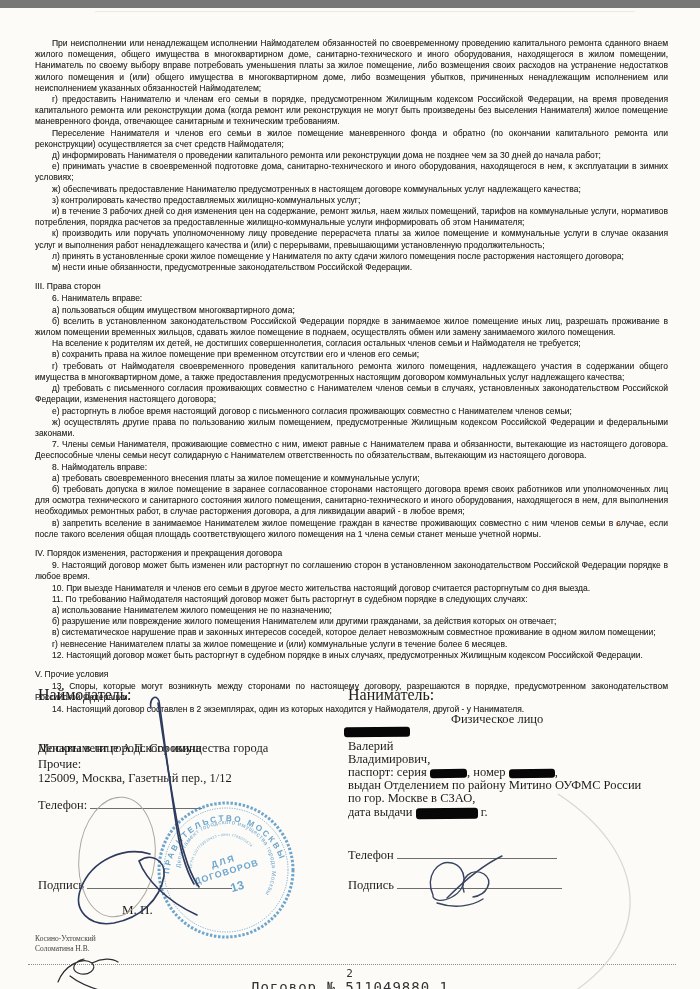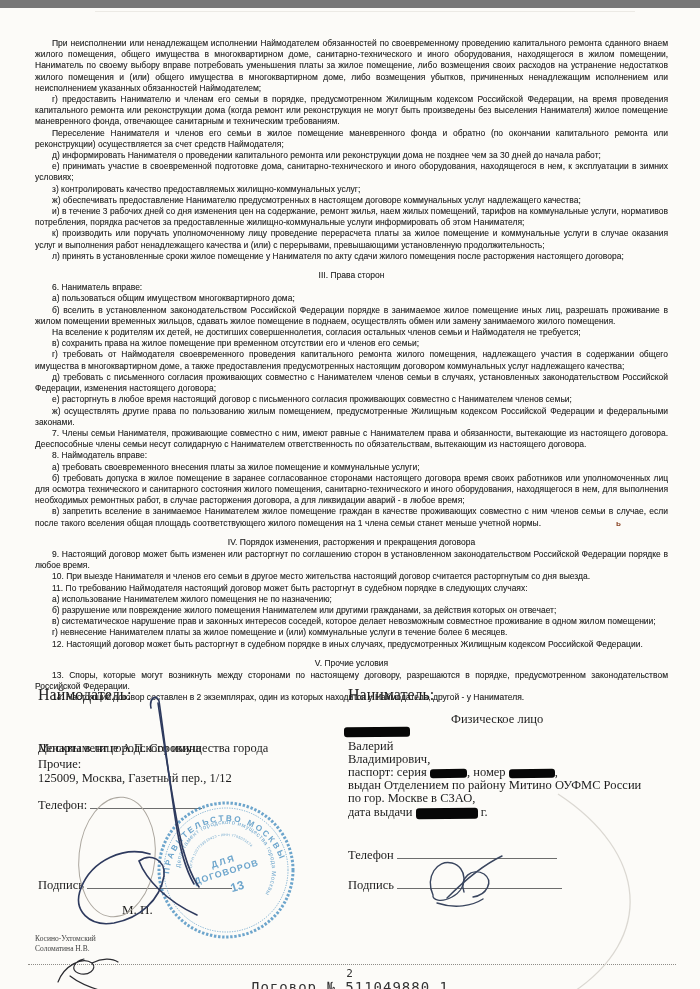--- a/index.html
+++ b/index.html
@@ -10,21 +10,21 @@
   }
   .top-hairline { position:absolute; left:95px; top:3px; width:540px; height:1px; background:#eceae5; }
 
   
   .body-text {
     position:absolute; left:35px; top:30px; width:633px;
     font-size:8.5px; line-height:11.2px; text-align:justify;
     color:#2c2c2c; text-shadow:0 0 .4px rgba(50,50,50,.45);
   }
   .para { text-indent:17px; }
-  .heading { text-align:center; text-indent:0; margin-top:8px; margin-bottom:1px; }
+  .heading { text-indent:0; margin-top:8px; margin-bottom:1px; }
 
   
   .serif { font-family:"Liberation Serif", serif; color:#1d1d1d; }
   .col { position:absolute; top:678px; }
   .col-left  { left:38px;  width:300px; }
   .col-right { left:348px; width:330px; }
   .row { position:absolute; left:0; font-size:12.5px; line-height:13px; white-space:nowrap; }
   .sig-title { font-size:16px; }
   .uline { display:inline-block; border-bottom:1px solid #6d6d6d; height:10px; vertical-align:baseline; }
   .redact { display:inline-block; background:#070707; border-radius:3px; vertical-align:middle; transform:rotate(-.6deg); }
@@ -48,25 +48,26 @@
 <div class="page">
   <div class="top-hairline"></div>
 
   <div class="body-text">
 
   <div class="para">При неисполнении или ненадлежащем исполнении Наймодателем обязанностей по своевременному проведению капитального ремонта сданного внаем жилого помещения, общего имущества в многоквартирном доме, санитарно-технического и иного оборудования, находящегося в жилом помещении, Наниматель по своему выбору вправе потребовать уменьшения платы за жилое помещение, либо возмещения своих расходов на устранение недостатков жилого помещения и (или) общего имущества в многоквартирном доме, либо возмещения убытков, причиненных ненадлежащим исполнением или неисполнением указанных обязанностей Наймодателем;</div>
       <div class="para">г) предоставить Нанимателю и членам его семьи в порядке, предусмотренном Жилищным кодексом Российской Федерации, на время проведения капитального ремонта или реконструкции дома (когда ремонт или реконструкция не могут быть произведены без выселения Нанимателя) жилое помещение маневренного фонда, отвечающее санитарным и техническим требованиям.</div>
       <div class="para">Переселение Нанимателя и членов его семьи в жилое помещение маневренного фонда и обратно (по окончании капитального ремонта или реконструкции) осуществляется за счет средств Наймодателя;</div>
       <div class="para">д) информировать Нанимателя о проведении капитального ремонта или реконструкции дома не позднее чем за 30 дней до начала работ;</div>
       <div class="para">е) принимать участие в своевременной подготовке дома, санитарно-технического и иного оборудования, находящегося в нем, к эксплуатации в зимних условиях;</div>
+      <div class="para">ж) обеспечивать предоставление Нанимателю предусмотренных в настоящем договоре коммунальных услуг надлежащего качества;</div>
       <div class="para">з) контролировать качество предоставляемых жилищно-коммунальных услуг;</div>
-      <div class="para">ж) обеспечивать предоставление Нанимателю предусмотренных в настоящем договоре коммунальных услуг надлежащего качества;</div>
       <div class="para">и) в течение 3 рабочих дней со дня изменения цен на содержание, ремонт жилья, наем жилых помещений, тарифов на коммунальные услуги, нормативов потребления, порядка расчетов за предоставленные жилищно-коммунальные услуги информировать об этом Нанимателя;</div>
       <div class="para">к) производить или поручать уполномоченному лицу проведение перерасчета платы за жилое помещение и коммунальные услуги в случае оказания услуг и выполнения работ ненадлежащего качества и (или) с перерывами, превышающими установленную продолжительность;</div>
       <div class="para">л) принять в установленные сроки жилое помещение у Нанимателя по акту сдачи жилого помещения после расторжения настоящего договора;</div>
+      <div class="para">м) нести иные обязанности, предусмотренные законодательством Российской Федерации.</div>
       <div class="heading">III. Права сторон</div>
       <div class="para">6. Наниматель вправе:</div>
       <div class="para">а) пользоваться общим имуществом многоквартирного дома;</div>
       <div class="para">б) вселить в установленном законодательством Российской Федерации порядке в занимаемое жилое помещение иных лиц, разрешать проживание в жилом помещении временных жильцов, сдавать жилое помещение в поднаем, осуществлять обмен или замену занимаемого жилого помещения.</div>
       <div class="para">На вселение к родителям их детей, не достигших совершеннолетия, согласия остальных членов семьи и Наймодателя не требуется;</div>
       <div class="para">в) сохранить права на жилое помещение при временном отсутствии его и членов его семьи;</div>
       <div class="para">г) требовать от Наймодателя своевременного проведения капитального ремонта жилого помещения, надлежащего участия в содержании общего имущества в многоквартирном доме, а также предоставления предусмотренных настоящим договором коммунальных услуг надлежащего качества;</div>
       <div class="para">д) требовать с письменного согласия проживающих совместно с Нанимателем членов семьи в случаях, установленных законодательством Российской Федерации, изменения настоящего договора;</div>
       <div class="para">е) расторгнуть в любое время настоящий договор с письменного согласия проживающих совместно с Нанимателем членов семьи;</div>
       <div class="para">ж) осуществлять другие права по пользованию жилым помещением, предусмотренные Жилищным кодексом Российской Федерации и федеральными законами.</div>

